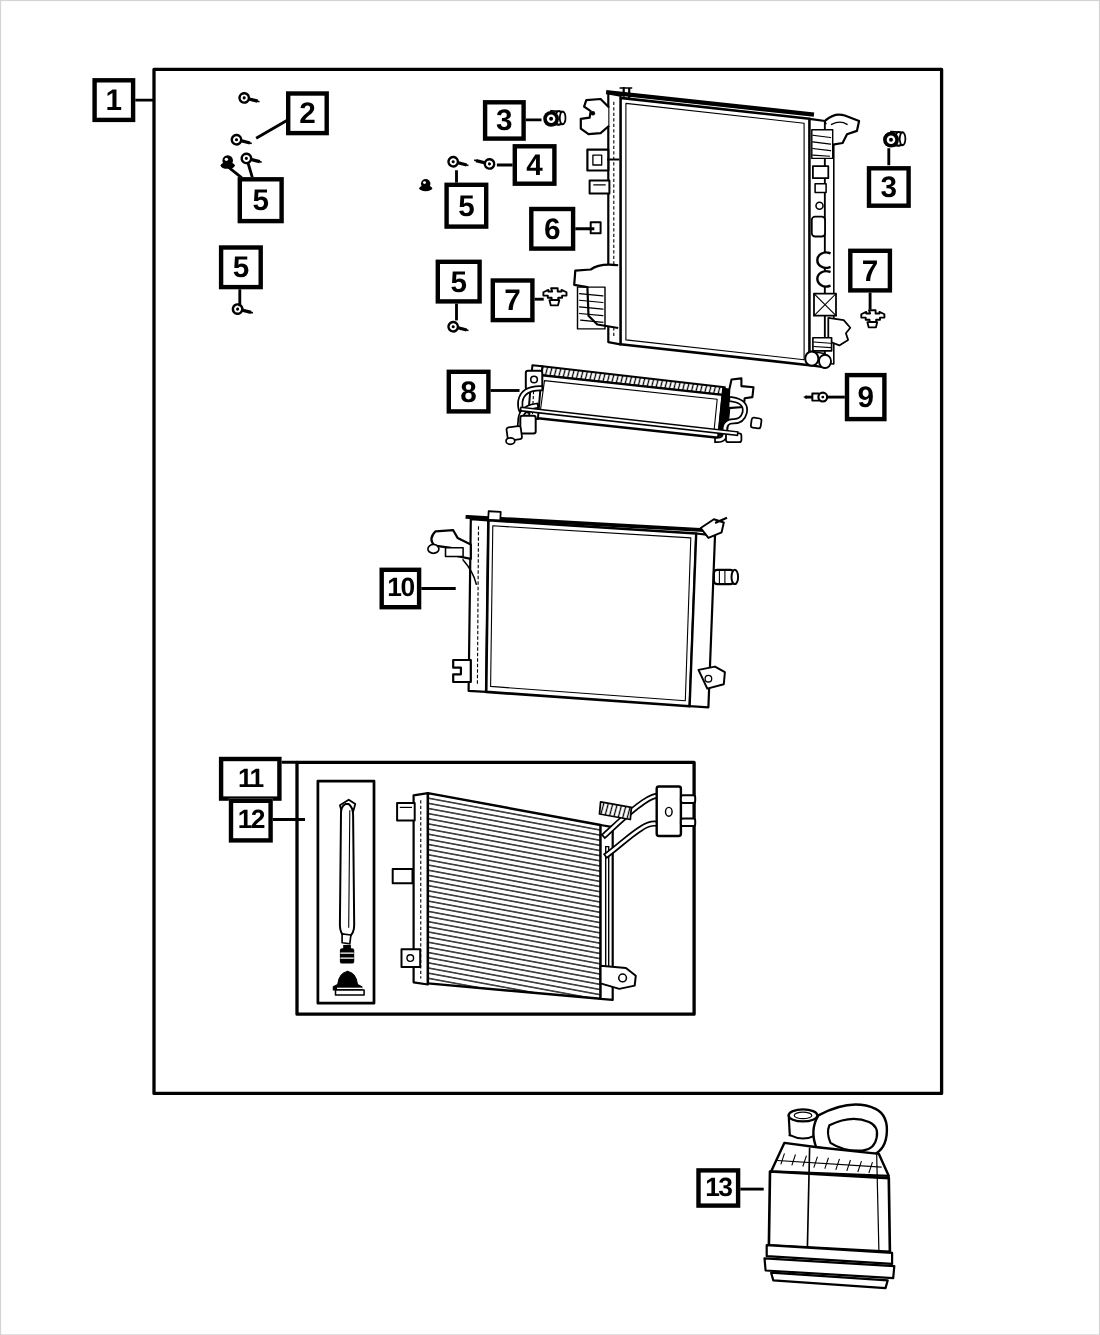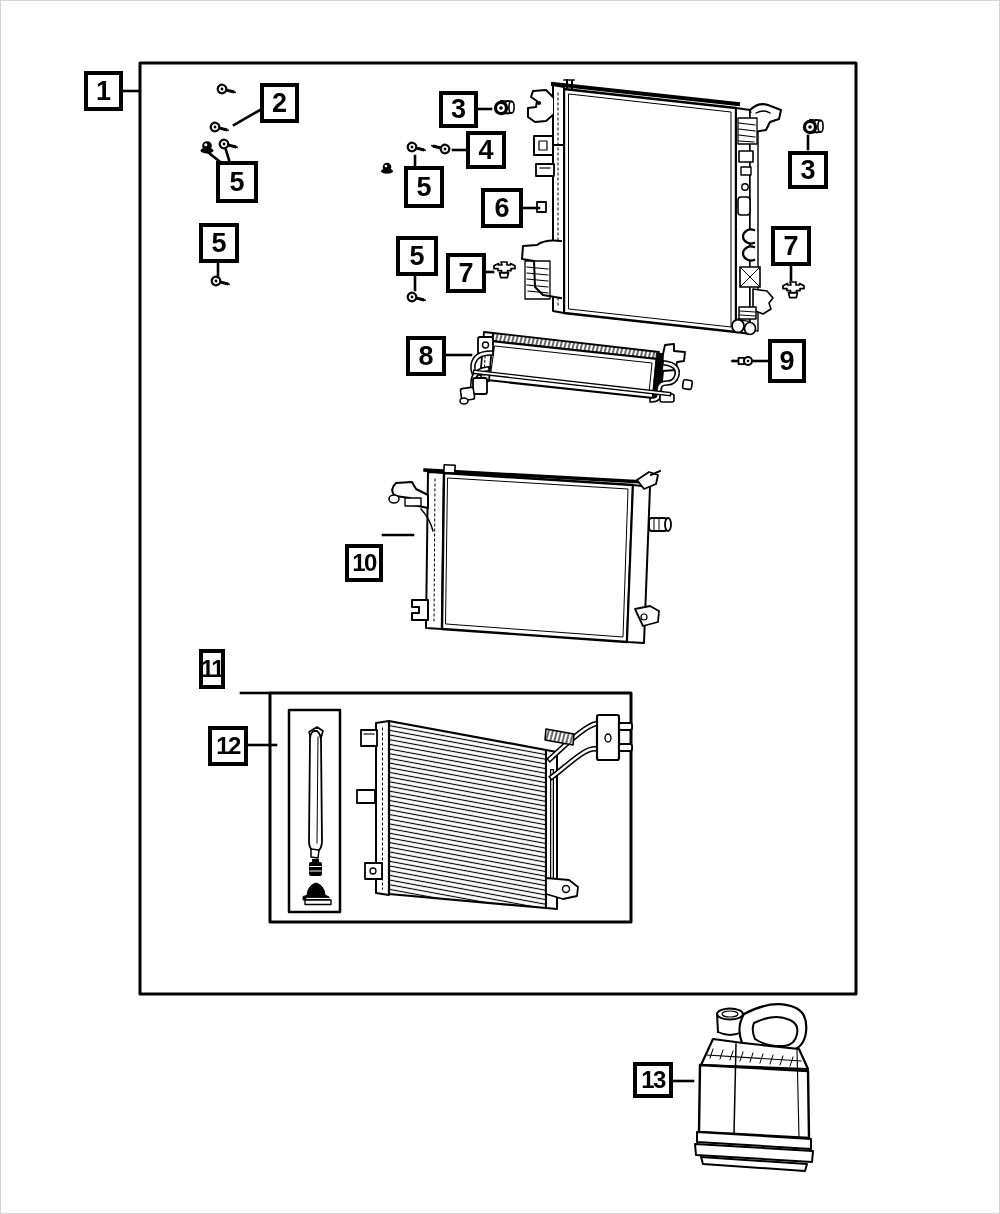--- a/index.html
+++ b/index.html
@@ -279,18 +279,18 @@
 <div class="callout" style="left:215px;top:160px;width:42px;height:42px">5</div>
 <div class="callout" style="left:198px;top:222px;width:40px;height:40px">5</div>
 <div class="callout" style="left:403px;top:165px;width:40px;height:42px">5</div>
 <div class="callout" style="left:395px;top:235px;width:42px;height:40px">5</div>
 <div class="callout" style="left:480px;top:187px;width:42px;height:40px">6</div>
 <div class="callout" style="left:787px;top:150px;width:40px;height:38px">3</div>
 <div class="callout" style="left:445px;top:252px;width:40px;height:40px">7</div>
 <div class="callout" style="left:770px;top:225px;width:40px;height:40px">7</div>
 <div class="callout" style="left:405px;top:335px;width:40px;height:40px">8</div>
 <div class="callout" style="left:767px;top:338px;width:38px;height:44px">9</div>
-<div class="callout two" style="left:344px;top:543px;width:38px;height:38px">10</div>
-<div class="callout two" style="left:198px;top:648px;width:26px;height:40px">11</div>
+<div class="callout two" style="left:344px;top:515px;width:38px;height:38px">10</div>
+<div class="callout two" style="left:198px;top:687px;width:57px;height:40px">11</div>
 <div class="callout two" style="left:207px;top:725px;width:40px;height:40px">12</div>
 <div class="callout two" style="left:632px;top:1061px;width:40px;height:36px">13</div>
 
 </div>
 
 </body></html>

